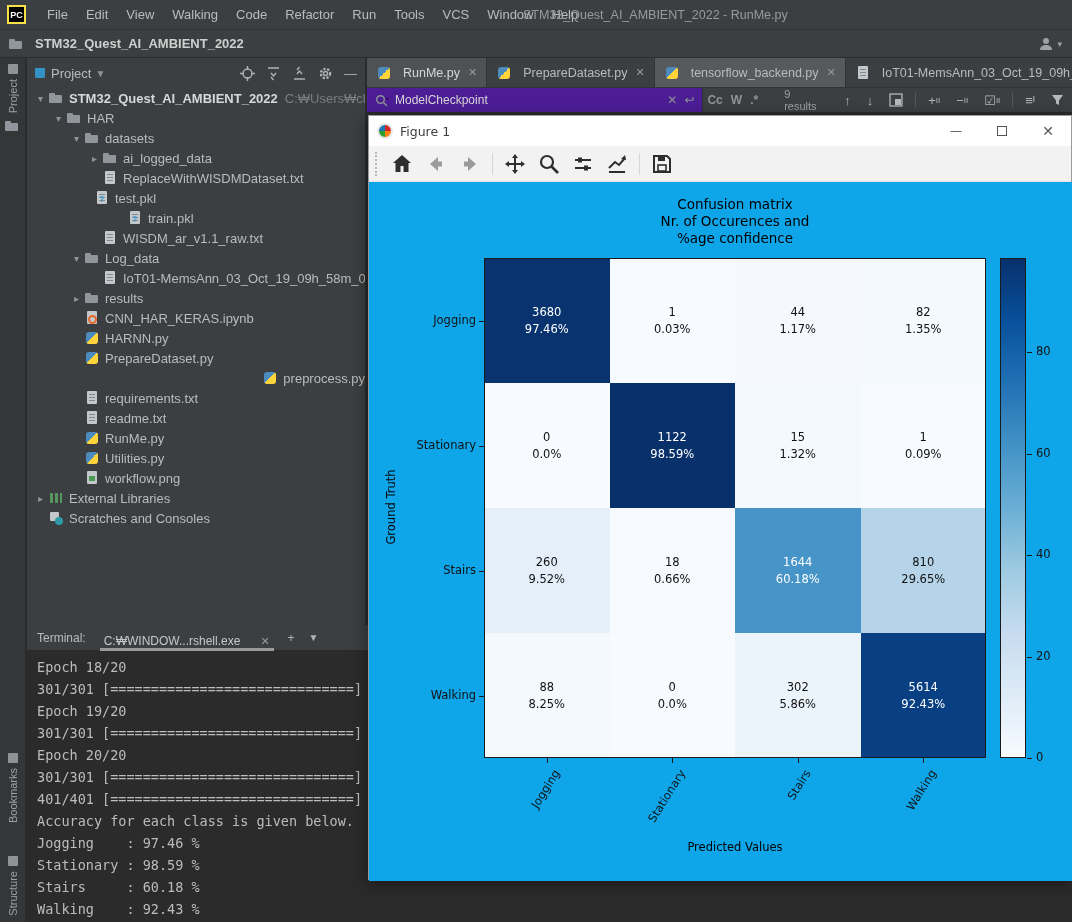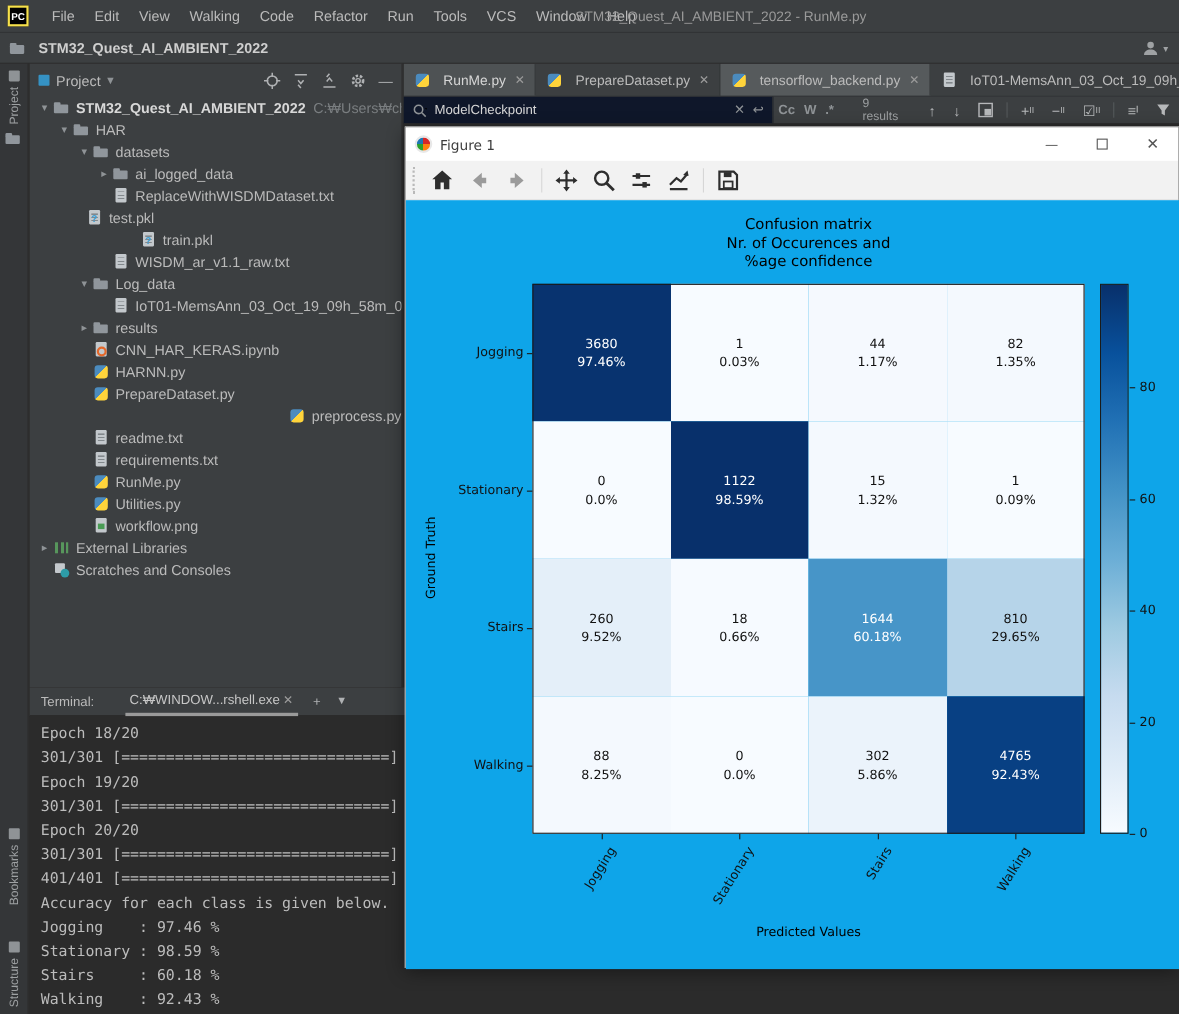--- a/index.html
+++ b/index.html
@@ -48,33 +48,33 @@
 .ic-scratch::after{content:"";position:absolute;right:1px;bottom:1px;width:8px;height:8px;background:#2d9ca8;border-radius:50%}
 
 
 .editor-backdrop{position:absolute;left:367px;top:112px;width:705px;height:513px;background:#2b2b2b;z-index:1}
 .tabbar{position:absolute;left:367px;top:58px;width:705px;height:30px;background:#3c3f41;display:flex;overflow:hidden;border-bottom:1px solid #323537;z-index:2}
 .tab{display:flex;align-items:center;padding:0 9px;font-size:12.5px;color:#bbb;gap:6px;border-right:1px solid #323537;white-space:nowrap}
 .tab.active{background:#4e5254;color:#d6d6d6}
 .tab.highlight{background:#565a5c}
 .tab-close{color:#9a9a9a;font-size:11px;margin-left:2px}
 .searchbar{position:absolute;left:367px;top:88px;width:705px;height:24px;background:#3c3f41;display:flex;align-items:center;font-size:12px;z-index:2}
-.search-field{display:flex;align-items:center;gap:7px;padding:0 8px;width:366px;height:24px;background:#0f172a;border-right:1px solid #2f3133}
+.search-field{display:flex;align-items:center;gap:7px;padding:0 8px;width:366px;height:24px;background:#4c1d95;border-right:1px solid #2f3133}
 .search-query{flex:1;color:#d6d6d6}
 .sf-ic{color:#8f9396}
 .opt{color:#8f9396;font-weight:bold;margin:0 4px}
 .results{color:#9da0a2;font-size:11px;margin:0 14px 0 22px}
 .sb-ic{color:#b6b8ba;margin:0 8px;font-size:13px;display:flex;align-items:center}
 .sb-sub{font-size:8px;vertical-align:sub}
 .sb-div{width:1px;height:14px;background:#55595b;margin:0 4px}
 
 
 .terminal{position:absolute;left:27px;top:625px;width:1045px;height:297px;background:#2b2b2b;z-index:2}
 .term-header{height:26px;background:#3c3f41;display:flex;align-items:center;font-size:12px;color:#bbb;padding-left:10px;border-bottom:1px solid #2b2b2b}
-.term-tab{margin-left:28px;height:26px;display:flex;align-items:center;gap:3px;padding:0 4px;border-bottom:3px solid #9a9a9a;color:#c7c7c7}
+.term-tab{margin-left:14px;height:26px;display:flex;align-items:flex-end;gap:20px;padding:0 4px;border-bottom:3px solid #9a9a9a;color:#c7c7c7}
 .term-x{color:#9a9a9a;font-size:11px}
 .term-plus,.term-caret{color:#afb1b3;margin-left:14px}
 .term-body{font-family:"DejaVu Sans Mono","Liberation Mono",monospace;font-size:13.5px;color:#bcbcbc;padding:5px 0 0 10px;line-height:22px;white-space:pre}
 
 
 .figure-window{position:absolute;left:368px;top:115px;width:704px;height:765px;background:#fff;border:1px solid #9b9b9b;box-shadow:0 4px 16px rgba(0,0,0,.45);z-index:5;font-family:"DejaVu Sans",sans-serif}
 .fig-titlebar{position:relative;height:30px;background:#fff;display:flex;align-items:center;padding-left:8px;font-size:12.5px;color:#3d3d3d;gap:7px}
 .mpl-logo{width:16px;height:16px;border-radius:50%;background:conic-gradient(#d62728 0 25%,#ff7f0e 25% 50%,#2ca02c 50% 75%,#1f77b4 75% 100%);border:2px solid #e8e8e8;flex:none}
 .fig-controls{position:absolute;right:0;top:0;height:30px;display:flex}
 .fig-btn{width:46px;display:flex;align-items:center;justify-content:center;color:#555;font-size:12px}
@@ -188,21 +188,21 @@
       <div class="tree-row" style="padding-left: 60px;">
         <span class="chev">▸</span>
         <span class="ic ic-folder"></span>
         <span class="lbl">ai_logged_data</span>
       </div>
       <div class="tree-row" style="padding-left: 60px;">
         <span class="chev"></span>
         <span class="ic ic-page ic-txt"></span>
         <span class="lbl">ReplaceWithWISDMDataset.txt</span>
       </div>
-      <div class="tree-row" style="padding-left: 36px;">
+      <div class="tree-row" style="padding-left: 52px;">
         <span class="chev"></span>
         <span class="ic ic-page ic-txt ic-pkl"></span>
         <span class="lbl">test.pkl</span>
       </div>
       <div class="tree-row" style="padding-left: 85px;">
         <span class="chev"></span>
         <span class="ic ic-page ic-txt ic-pkl"></span>
         <span class="lbl">train.pkl</span>
       </div>
       <div class="tree-row" style="padding-left: 60px;">
@@ -241,26 +241,26 @@
         <span class="lbl">PrepareDataset.py</span>
       </div>
       <div class="tree-row" style="padding-left: 42px; justify-content: flex-end;">
         <span class="chev"></span>
         <span class="ic ic-py"></span>
         <span class="lbl">preprocess.py</span>
       </div>
       <div class="tree-row" style="padding-left: 42px;">
         <span class="chev"></span>
         <span class="ic ic-page ic-txt"></span>
+        <span class="lbl">requirements.txt</span>
+      </div>
+      <div class="tree-row" style="padding-left: 42px;">
+        <span class="chev"></span>
+        <span class="ic ic-page ic-txt"></span>
         <span class="lbl">readme.txt</span>
-      </div>
-      <div class="tree-row" style="padding-left: 42px;">
-        <span class="chev"></span>
-        <span class="ic ic-page ic-txt"></span>
-        <span class="lbl">requirements.txt</span>
       </div>
       <div class="tree-row" style="padding-left: 42px;">
         <span class="chev"></span>
         <span class="ic ic-py"></span>
         <span class="lbl">RunMe.py</span>
       </div>
       <div class="tree-row" style="padding-left: 42px;">
         <span class="chev"></span>
         <span class="ic ic-py"></span>
         <span class="lbl">Utilities.py</span>
@@ -482,21 +482,21 @@
         </div>
         <div class="cell" style="left: 125.5px; top: 375px; width: 125.5px; height: 125px; background: rgb(247, 251, 255); color: rgb(17, 17, 17);">
           <div>0</div>
           <div>0.0%</div>
         </div>
         <div class="cell" style="left: 251px; top: 375px; width: 125.5px; height: 125px; background: rgb(235, 243, 251); color: rgb(17, 17, 17);">
           <div>302</div>
           <div>5.86%</div>
         </div>
         <div class="cell" style="left: 376.5px; top: 375px; width: 125.5px; height: 125px; background: rgb(8, 64, 131); color: rgb(255, 255, 255);">
-          <div>4765</div>
+          <div>5614</div>
           <div>92.43%</div>
         </div>
         <div class="axes-border"></div>
       </div>
       <div class="ylab" style="left: 7px; top: 130.5px;">Jogging</div>
       <div class="tick" style="left: 110px; top: 138.5px; width: 5px; height: 1px;"></div>
       <div class="ylab" style="left: 7px; top: 255.5px;">Stationary</div>
       <div class="tick" style="left: 110px; top: 263.5px; width: 5px; height: 1px;"></div>
       <div class="ylab" style="left: 7px; top: 380.5px;">Stairs</div>
       <div class="tick" style="left: 110px; top: 388.5px; width: 5px; height: 1px;"></div>

